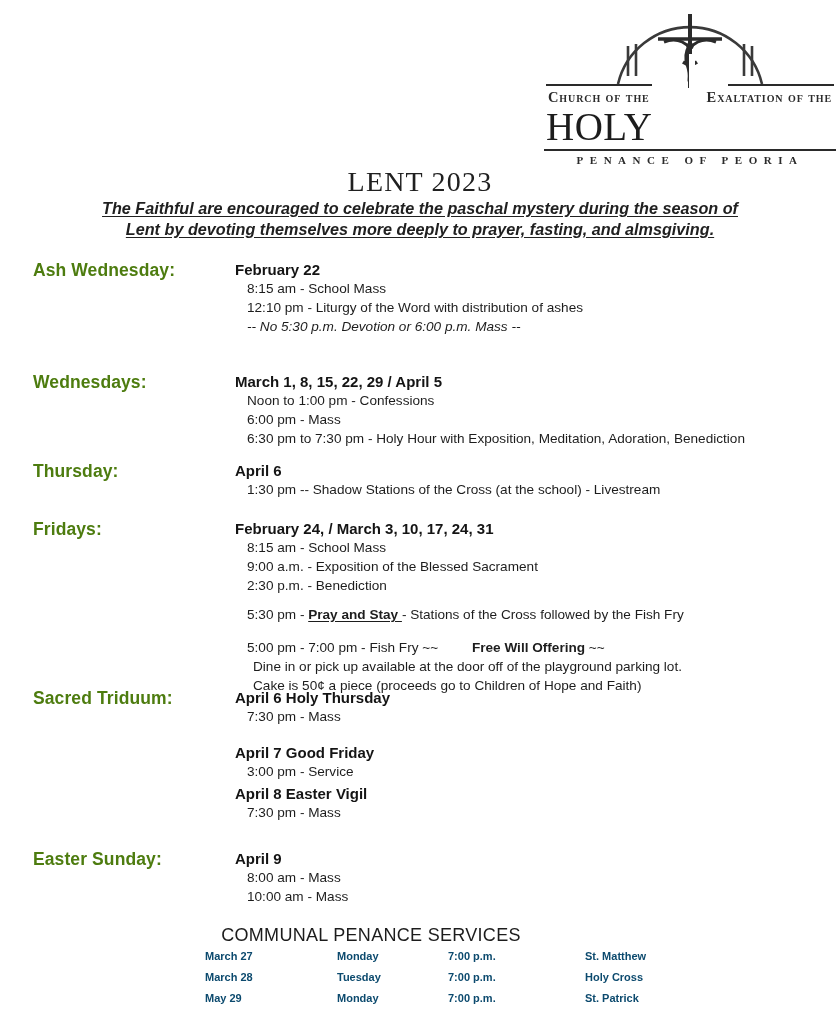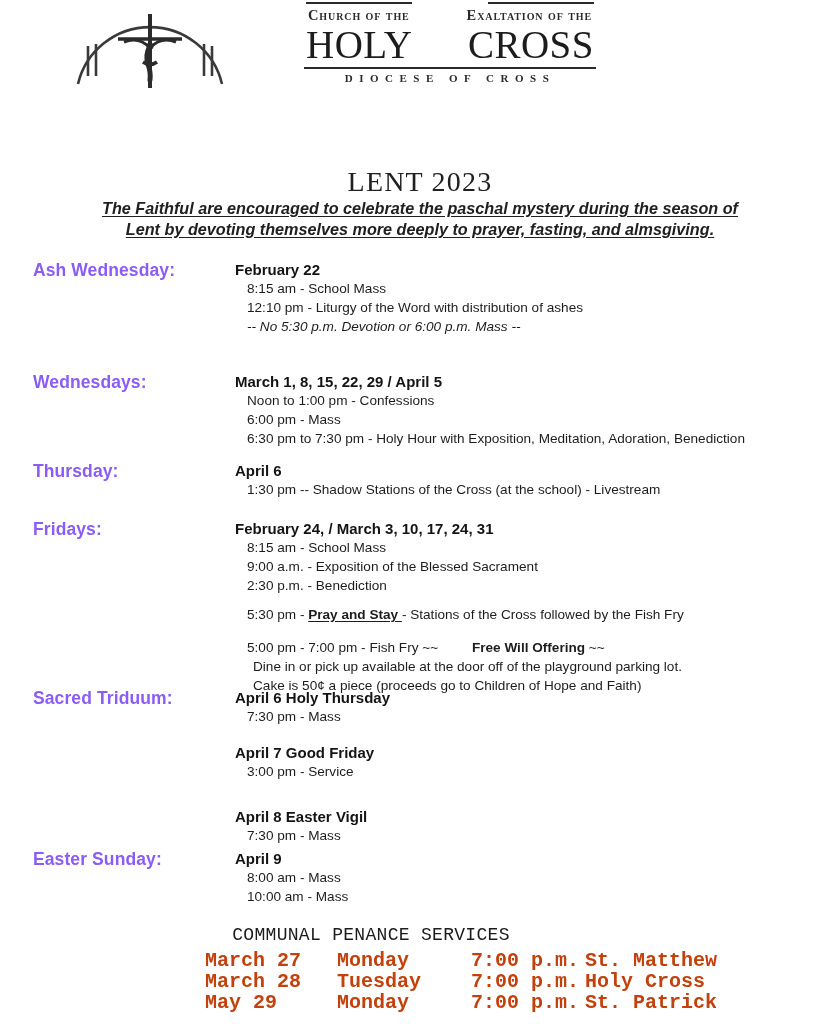--- a/index.html
+++ b/index.html
@@ -15,22 +15,22 @@
     color: #1a1a1a;
     overflow: hidden;
   }
 
   
   #logo-block {
     position: absolute;
     left: 0; right: 0;
     top: 6px;
     display: flex;
-    flex-direction: row;
-    align-items: flex-start;
+    flex-direction: column;
+    align-items: flex-end;
   }
   .logo-art {
     position: relative;
     width: 300px;
     height: 82px;
   }
   .logo-art svg { display: block; }
 
   .logo-words {
     position: relative;
@@ -124,21 +124,21 @@
   #schedule { position: absolute; left: 0; top: 0; width: 840px; }
 
   .sec { position: absolute; left: 0; width: 840px; }
   .sec-label {
     position: absolute;
     left: 33px;
     top: 0;
     font-size: 17.5px;
     font-weight: 700;
     letter-spacing: 0.1px;
-    color: #8b5cf6;
+    color: #4d7c0f;
     white-space: nowrap;
   }
   .sec-body {
     position: absolute;
     left: 235px;
     top: 0;
     width: 600px;
   }
   .grp { margin-bottom: 0; }
   .grp + .grp { margin-top: 14px; }
@@ -165,45 +165,45 @@
     text-underline-offset: 2px;
   }
   .item.sub2 { margin-left: 18px; }
 
   
   #penance {
     position: absolute;
     left: 0;
     top: 925px;
     width: 724px;
-    font-family: Liberation Mono, monospace;
+    font-family: Liberation Sans, sans-serif;
   }
   #penance-title {
     text-align: center;
     font-size: 18px;
     letter-spacing: 0.3px;
     color: #1c1c1c;
     padding-left: 18px;
   }
   #penance-table {
     margin-top: 4px;
     position: relative;
     height: 64px;
   }
   .prow { position: relative; height: 21px; }
   .pcell {
     position: absolute;
-    font-size: 20px;
+    font-size: 11px;
     font-weight: 600;
-    color: #c2410c;
+    color: #0c4a6e;
     white-space: nowrap;
   }
   .c0 { left: 205px; }
   .c1 { left: 337px; }
-  .c2 { left: 471px; }
+  .c2 { left: 448px; }
   .c3 { left: 585px; }
   .pcell .st { font-weight: 700; }
 </style>
 </head>
 <body>
 
 <div id="logo-block">
   <div class="logo-art">
     <svg width="300" height="82" viewBox="0 0 300 82" xmlns="http://www.w3.org/2000/svg">
 
@@ -233,24 +233,23 @@
     <div class="rule-top-left"></div>
     <div class="rule-top-right"></div>
     <div class="cross-gap"></div>
 
     <div class="line-small">
       <span>Church of the</span>
       <span>Exaltation of the</span>
     </div>
     <div class="line-big">
       <span>HOLY</span>
-      <span>CROSS</span>
     </div>
     <div class="rule-bottom"></div>
-    <div class="line-diocese">DIOCESE OF CROSS</div>
+    <div class="line-diocese">PENANCE OF PEORIA</div>
   </div>
 </div>
 
 <div id="lent-title">LENT 2023</div>
 
 <div id="subtitle">
   <div><span class="u">The Faithful are encouraged to celebrate the paschal mystery during the season of</span></div>
   <div><span class="u">Lent by devoting themselves more deeply to prayer, fasting, and almsgiving.</span></div>
 </div>
 
@@ -313,21 +312,21 @@
     <div class="sec-label">Sacred Triduum:</div>
     <div class="sec-body">
       <div class="grp">
         <div class="head">April 6  Holy Thursday</div>
         <div class="item">7:30 pm - Mass</div>
       </div>
       <div class="grp" style="margin-top:17px;">
         <div class="head">April 7  Good Friday</div>
         <div class="item">3:00 pm - Service</div>
       </div>
-      <div class="grp" style="margin-top:26px;">
+      <div class="grp" style="margin-top:3px;">
         <div class="head">April 8   Easter Vigil</div>
         <div class="item">7:30 pm - Mass</div>
       </div>
     </div>
   </div>
 
   <div class="sec" style="top:849px">
     <div class="sec-label">Easter Sunday:</div>
     <div class="sec-body">
       <div class="grp">

